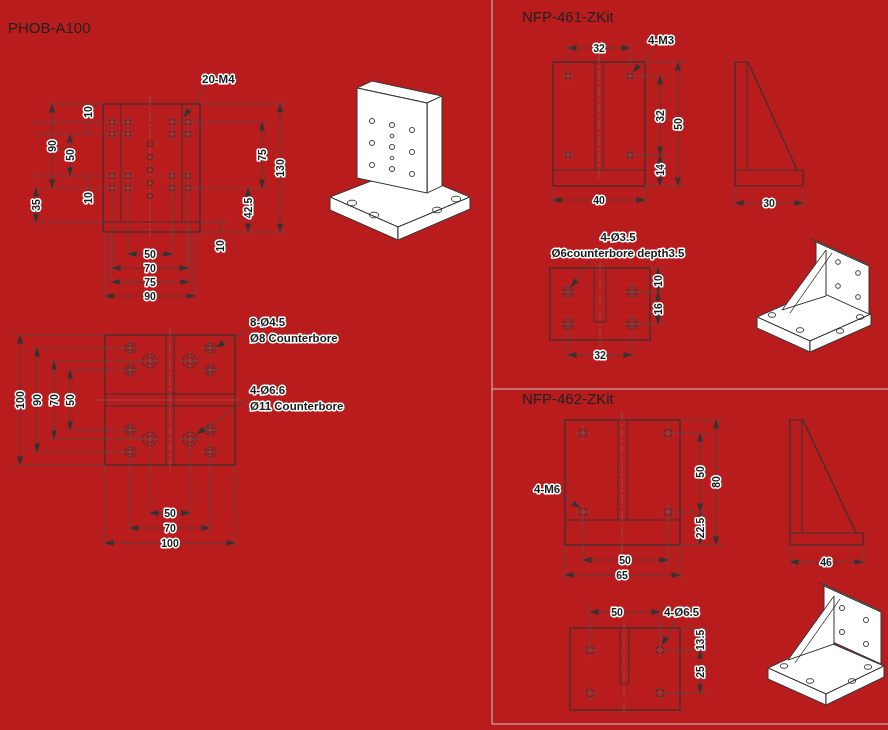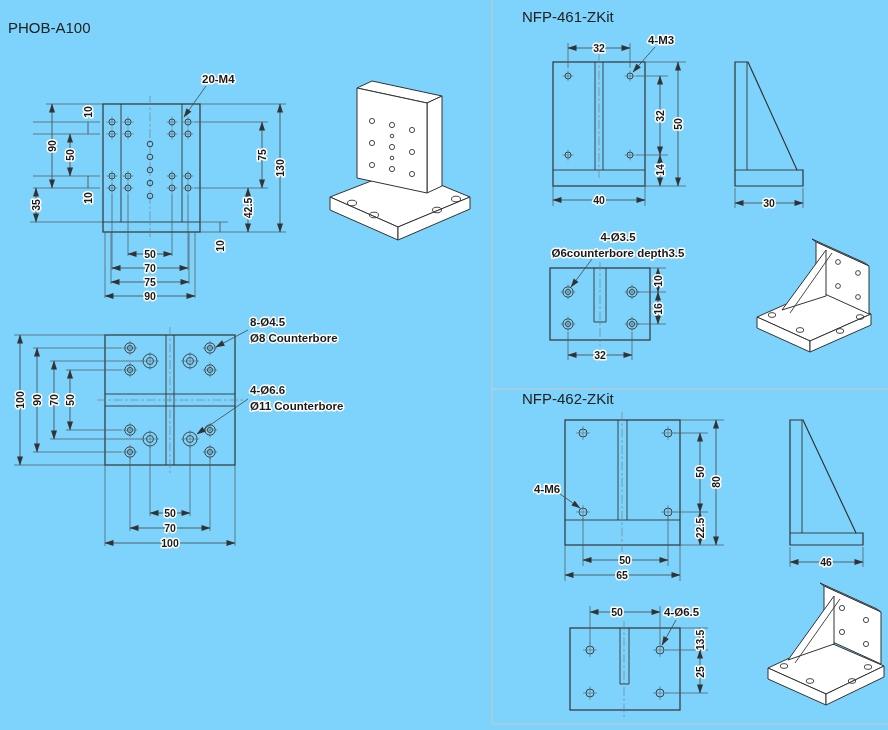--- a/index.html
+++ b/index.html
@@ -1,16 +1,16 @@
 <!DOCTYPE html>
 <html><head>
 <meta charset="utf-8">
 <style>
   html,body{margin:0;padding:0;background:#ffffff;}
-  .canvas{position:relative;width:888px;height:730px;background:#7dd3fc;overflow:hidden;
+  .canvas{position:relative;width:888px;height:730px;background:#b91c1c;overflow:hidden;
           font-family:"Liberation Sans",sans-serif;}
   svg{display:block;}
   .out{fill:none;stroke:#333333;stroke-width:1.2;stroke-linejoin:miter;}
   .in{fill:none;stroke:#333333;stroke-width:0.9;}
   .ext{stroke:#555555;stroke-width:0.7;}
   .dim{stroke:#444444;stroke-width:0.8;marker-start:url(#arr);marker-end:url(#arr);}
   .dimna{stroke:#444444;stroke-width:0.8;}
   .ldr{stroke:#444444;stroke-width:0.8;fill:none;marker-end:url(#arr);}
   .cl{stroke:#777777;stroke-width:0.6;stroke-dasharray:9 2.5 2.5 2.5;}
   .clh{stroke:#666666;stroke-width:0.6;}

